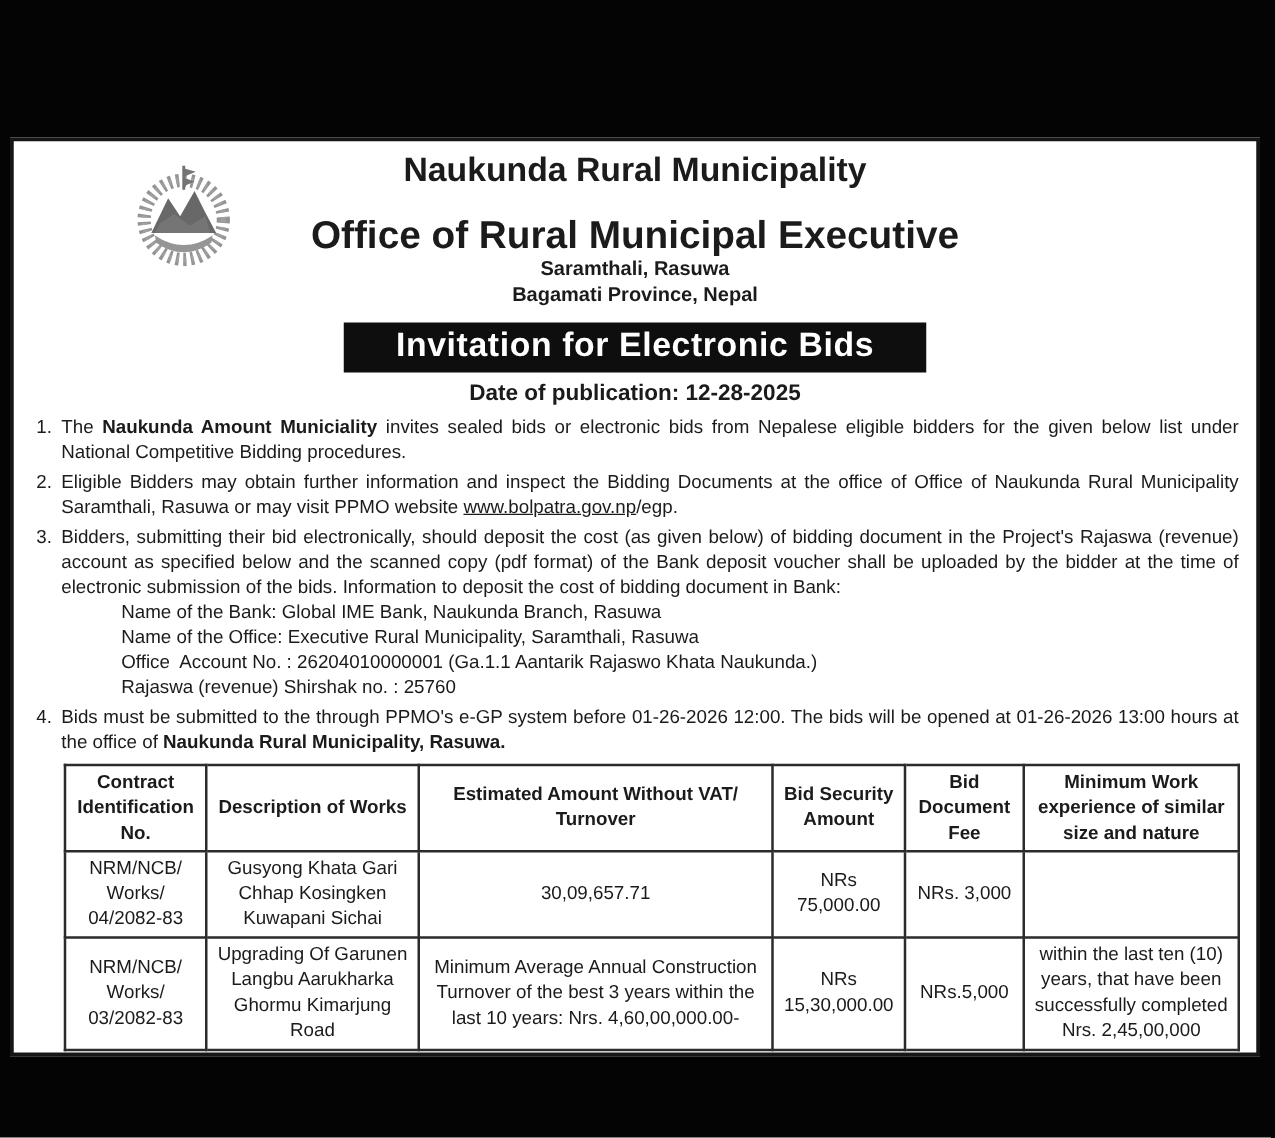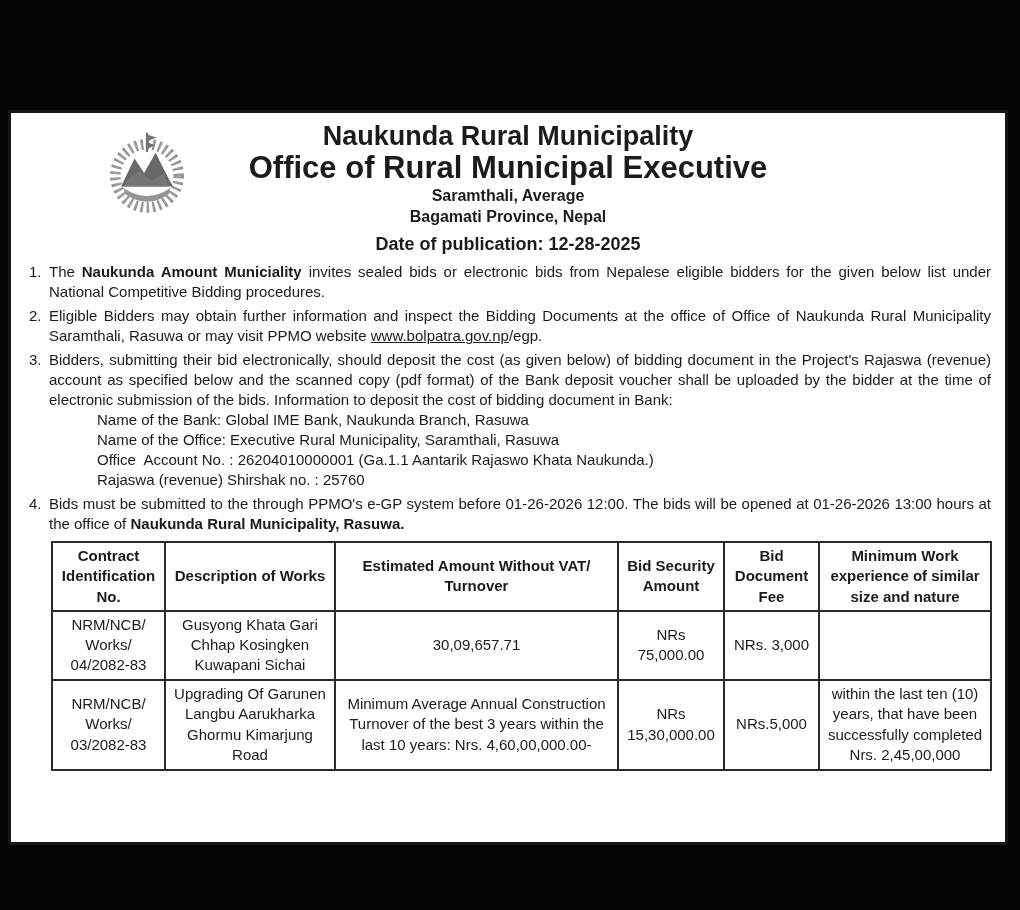--- a/index.html
+++ b/index.html
@@ -16,21 +16,21 @@
   }
   .paper-inner{padding:8px 10px 0 10px;position:relative;}
 
   
   .doc-header{position:relative;text-align:center;}
   .logo{
     position:absolute;left:78px;top:4px;width:96px;height:96px;
     filter:blur(0.5px);opacity:.92;
   }
   .t1{font-size:27px;font-weight:bold;line-height:1.12;}
-  .t2{font-size:31px;font-weight:bold;line-height:1.12;}
+  .t2{font-size:31px;font-weight:bold;line-height:1.12;margin-top:20px;}
   .t3{font-size:16px;font-weight:bold;line-height:1.3;}
 
   
   .banner-wrap{text-align:center;margin-top:10px;}
   .banner{
     display:inline-block;background:#0e0e0e;color:#ffffff;
     font-size:27px;font-weight:bold;padding:3px 42px 6px;letter-spacing:.5px;
   }
   .pubdate{text-align:center;font-weight:bold;font-size:18px;margin-top:5px;line-height:1.25;}
 
@@ -74,24 +74,27 @@
           <path d="M23 64 L37 35 L47 50 L59 29 L67 45 L77 64 Z" fill="#5c5c5c"></path>
           <path d="M30 56 L42 48 L55 58 L68 50 L72 64 L26 64 Z" fill="#6e6e6e" opacity="0.8"></path>
           <path d="M26 66 Q50 82 74 66 L73 72 Q50 88 27 72 Z" fill="#8d8d8d"></path>
           <path d="M50 8 L50 28" stroke="#666" stroke-width="2.4" fill="none"></path>
           <path d="M50 10 L60 13 L50 17 Z" fill="#6a6a6a"></path>
           <path d="M50 18 L59 21 L50 25 Z" fill="#6a6a6a"></path>
         </svg>
       </span>
       <div class="t1">Naukunda Rural Municipality</div>
       <div class="t2">Office of Rural Municipal Executive</div>
-      <div class="t3">Saramthali, Average</div>
+      <div class="t3">Saramthali, Rasuwa</div>
       <div class="t3">Bagamati Province, Nepal</div>
     </div>
 
+    <div class="banner-wrap">
+      <div class="banner">Invitation for Electronic Bids</div>
+    </div>
 
     <div class="pubdate">Date of publication: 12-28-2025</div>
 
     <div class="notice-list">
         <div class="notice-item">
           <span class="notice-num">1.</span>
           <div class="notice-body">
             <div class="notice-text"><span class="">The </span><span class="b">Naukunda Amount Municiality</span><span class=""> invites sealed bids or electronic bids from Nepalese eligible bidders for the given below list under National Competitive Bidding procedures.</span></div>
           </div>
         </div>

